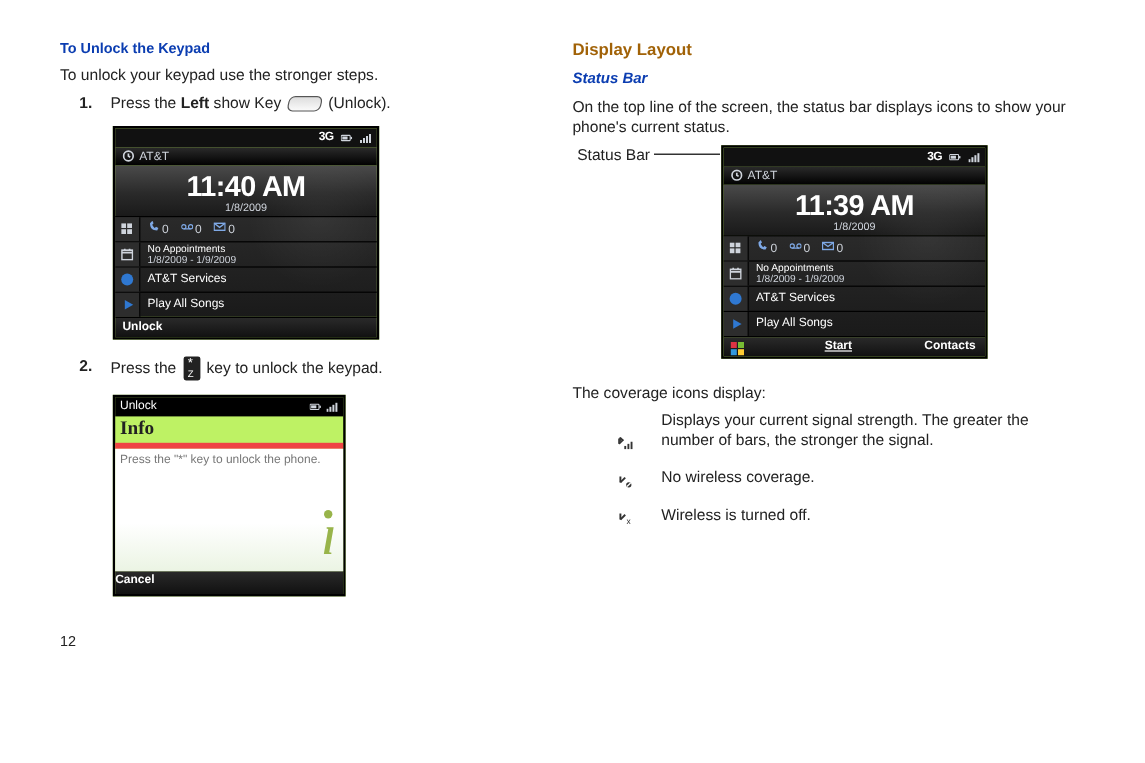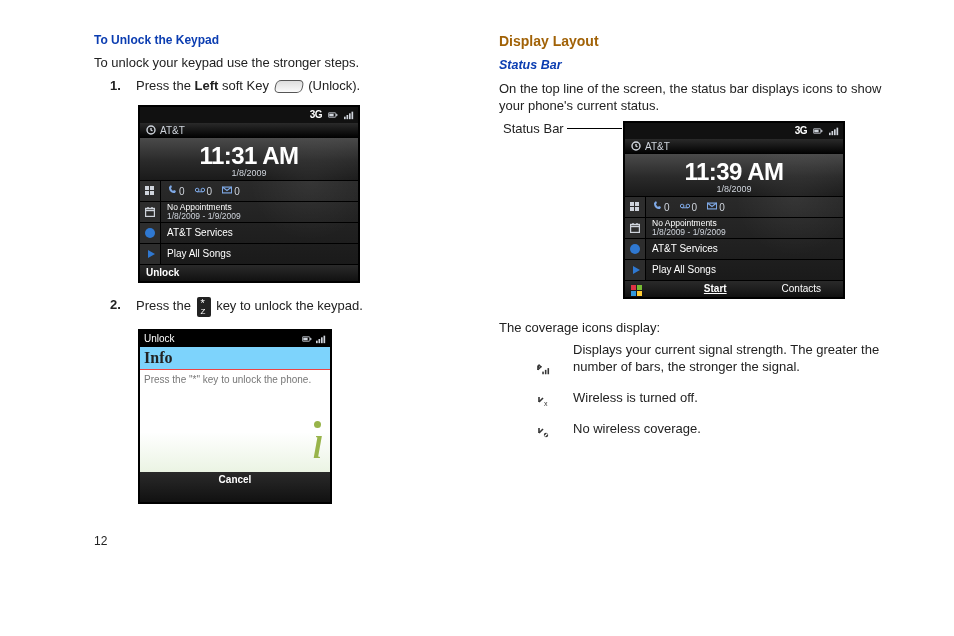--- a/index.html
+++ b/index.html
@@ -7,21 +7,20 @@
     font-size: 13px;
     color: #222;
     margin: 0;
     padding: 32px 50px 24px 50px;
     width: 954px;
     box-sizing: border-box;
     background: #fff;
   }
   .page {
     display: flex;
-    margin-left: 44px;
   }
   .col {
     flex: 1;
     min-width: 0;
   }
   .h-sub-blue {
     color: #0b3db1;
     font-weight: 700;
     font-size: 12px;
     margin: 0 0 6px 0;
@@ -53,21 +52,21 @@
   .step-num {
     font-weight: 700;
     width: 26px;
     flex: 0 0 26px;
   }
   .step-body { flex: 1; }
 
   
   .shot {
     border: 2px solid #000;
-    background: #7dd3fc;
+    background: #bef264;
     display: inline-block;
     margin: 6px 0 10px 44px;
   }
   .shot-home { width: 218px; }
   .sb {
     background: #111; color: #fff; font-size: 10px; height: 16px;
     display: flex; justify-content: flex-end; align-items: center; gap: 6px; padding: 0 4px;
   }
   .sb .sb-3g { font-weight: 700; letter-spacing: -0.5px; }
   .carrier {
@@ -93,42 +92,42 @@
   .row .txt { padding-left:6px; line-height: 1.05; }
   .row .txt.small { font-size:8.5px; }
   .counts { display:flex; gap:10px; color:#7fa9e6; font-size:10px; padding-left:6px; }
   .counts span b { color:#cfd4dc; font-weight:400; margin-left:2px;}
   .footer-bar {
     background: linear-gradient(#2a2a2a,#111);
     color:#fff; font-size:10px; display:flex; height:16px; align-items:center; border-top:1px solid #000;
   }
   .footer-bar .left { flex:0 0 auto; padding-left:6px; font-weight:700; }
   .footer-bar .center { flex:1 1 auto; text-align:center; font-weight:700;text-decoration:underline; }
-  .footer-bar .right { flex:0 0 auto; padding-right:22px; font-weight:400; }
+  .footer-bar .right { flex:0 0 auto; padding-right:8px; font-weight:700; }
 
   
   .shot-info { width: 190px; }
   .ib-top {
     background:#000; color:#fff; font-size:10px; height:16px; display:flex; align-items:center; justify-content:space-between; padding:0 4px;
   }
   .ib-title {
-    border-bottom:1px solid #ef4444; font-size:16px; font-weight:700; padding:2px 4px; font-family: Georgia, 'Times New Roman', serif;
+    border-bottom:5px solid #ef4444; font-size:16px; font-weight:700; padding:2px 4px; font-family: Georgia, 'Times New Roman', serif;
   }
   .ib-msg {
     color:#777; font-size:10px; padding:4px 4px 0 4px; height: 98px; position:relative; background:#fff;
     background-image: linear-gradient(to top, rgba(120,180,70,0.15), rgba(120,180,70,0) 40px);
   }
   .ib-msg .i-icon {
     position:absolute; right:8px; bottom:6px; font-family: Georgia, serif; font-weight:700; font-style: italic;
     color:#98b44a; font-size:32px;
   }
   .ib-msg .i-icon .dot { display:block; width:7px;height:7px;border-radius:50%;background:#98b44a; margin: 0 auto 1px auto;}
   .ib-foot {
     background: linear-gradient(#2a2a2a,#111);
-    color:#fff; font-size:10px; text-align:center; height:30px; line-height:16px; font-weight:700;
+    color:#fff; font-size:10px; height:19px; line-height:16px; font-weight:700;
   }
 
   
   .key-oblong {
     display:inline-block; width:26px; height:11px; border:1px solid #555; border-radius: 5px/5px;
     transform: skewX(-12deg); vertical-align: middle; margin:0 2px;
     background: linear-gradient(#ddd,#fafafa);
   }
   .key-star {
     display:inline-block; vertical-align:middle; margin:0 2px;
@@ -172,21 +171,21 @@
 <div class="page">
 
   <div class="col">
     <p class="h-sub-blue">To Unlock the Keypad</p>
     <p>To unlock your keypad use the stronger steps.</p>
 
     <ol class="steps">
       <li>
         <span class="step-num">1.</span>
         <span class="step-body">
-          <span>Press the </span><b>Left</b><span> soft Key </span><span class="key-oblong"></span><span> (Unlock).</span>
+          <span>Press the </span><b>Left</b><span> show Key </span><span class="key-oblong"></span><span> (Unlock).</span>
         </span>
       </li>
     </ol>
 
     
     <div class="shot shot-home">
       <div class="sb">
         <span class="sb-3g">3G</span>
         <svg class="ico-sm" viewBox="0 0 16 10">
             <rect x="0.5" y="1.5" width="12" height="7" rx="1"></rect>
@@ -201,21 +200,21 @@
           </svg>
       </div>
       <div class="carrier">
         <svg class="ico-sm" viewBox="0 0 10 10">
             <circle cx="5" cy="5" r="4"></circle>
             <path d="M5 3v2l1.5 1"></path>
           </svg>
         <span>AT&amp;T</span>
       </div>
       <div class="clockwrap">
-        <div class="clock-time">11:31 AM</div>
+        <div class="clock-time">11:40 AM</div>
         <div class="clock-date">1/8/2009</div>
       </div>
       <div class="rows-bg">
         <div class="row">
           <span class="tab">
             <svg class="ico-sm" viewBox="0 0 10 10">
                 <rect x="0" y="0" width="4" height="4" fill="#cfd4dc" stroke="none"></rect>
                 <rect x="5" y="0" width="4" height="4" fill="#cfd4dc" stroke="none"></rect>
                 <rect x="0" y="5" width="4" height="4" fill="#cfd4dc" stroke="none"></rect>
                 <rect x="5" y="5" width="4" height="4" fill="#cfd4dc" stroke="none"></rect>
@@ -431,32 +430,32 @@
           </svg>
       </span>
       <span class="icon-desc">Displays your current signal strength. The greater the number of bars, the stronger the signal.</span>
     </div>
 
     <div class="icon-row">
       <span class="icon-cell">
         <svg class="ico" viewBox="0 0 14 14">
             <line x1="2" y1="9" x2="6" y2="5"></line>
             <line x1="2" y1="9" x2="2" y2="4"></line>
-            <text x="7" y="13" font-size="7" fill="#333" stroke="none" font-family="Arial">x</text>
+            <circle cx="9" cy="11" r="2.2" fill="#333" stroke="none"></circle>
+            <line x1="7.5" y1="12.5" x2="10.5" y2="9.5" stroke="#fff" stroke-width="1.2"></line>
           </svg>
       </span>
-      <span class="icon-desc">Wireless is turned off.</span>
+      <span class="icon-desc">No wireless coverage.</span>
     </div>
 
     <div class="icon-row">
       <span class="icon-cell">
         <svg class="ico" viewBox="0 0 14 14">
             <line x1="2" y1="9" x2="6" y2="5"></line>
             <line x1="2" y1="9" x2="2" y2="4"></line>
-            <circle cx="9" cy="11" r="2.2" fill="#333" stroke="none"></circle>
-            <line x1="7.5" y1="12.5" x2="10.5" y2="9.5" stroke="#fff" stroke-width="1.2"></line>
+            <text x="7" y="13" font-size="7" fill="#333" stroke="none" font-family="Arial">x</text>
           </svg>
       </span>
-      <span class="icon-desc">No wireless coverage.</span>
+      <span class="icon-desc">Wireless is turned off.</span>
     </div>
 
   </div>
 </div>
 
 </body></html>

